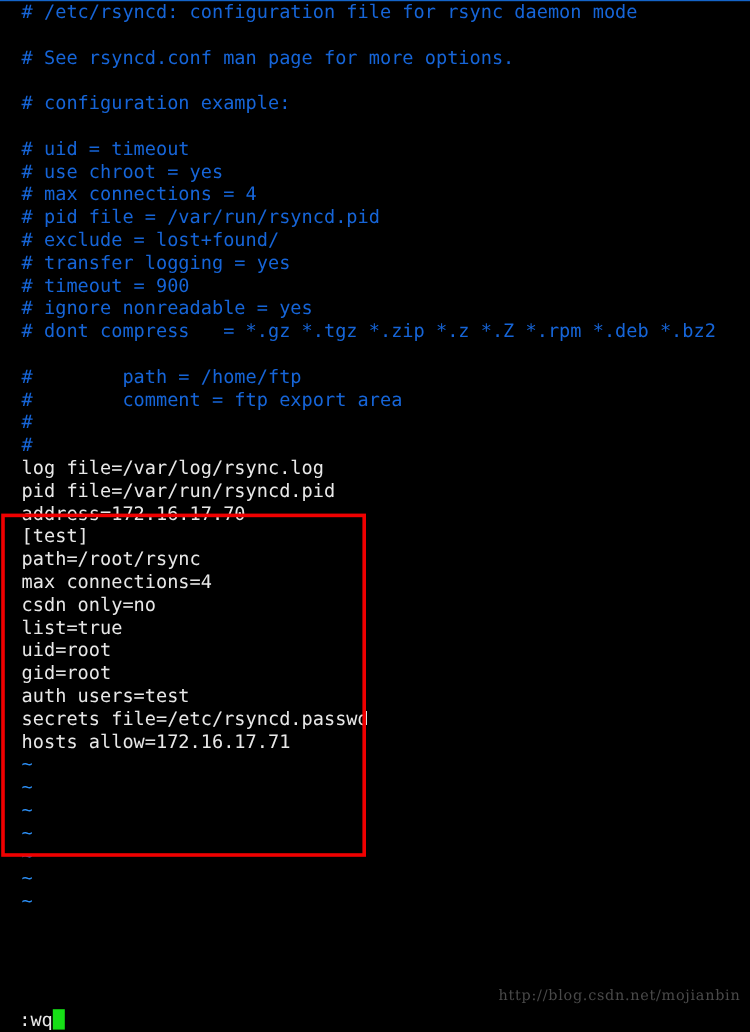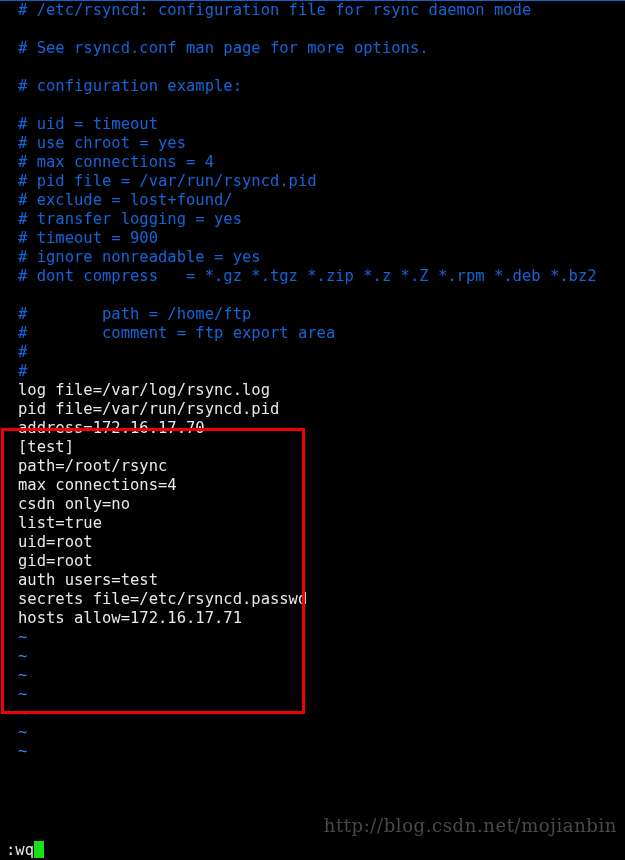--- a/index.html
+++ b/index.html
@@ -68,39 +68,39 @@
   
   #status-line {
     position: absolute;
     left: 0;
     bottom: 0;
     width: 625px;
     height: 20px;
     line-height: 20px;
     font-size: 15.5px;
     white-space: pre;
-    padding-left: 6px;
+    padding-left: 16px;
     color: #e8e8e8;
     box-sizing: border-box;
   }
   #cursor-block {
     display: inline-block;
     width: 10px;
     height: 17px;
     vertical-align: -3px;
     background: #16e016;
   }
 
   
   #watermark {
     position: absolute;
     right: 8px;
     bottom: 24px;
     font-family: "DejaVu Serif", "Liberation Serif", serif;
-    font-size: 18px;
+    font-size: 12px;
     letter-spacing: 0.6px;
     color: #4a4a4a;
     white-space: pre;
   }
 </style>
 </head>
 <body>
 
 <div id="terminal">
 

